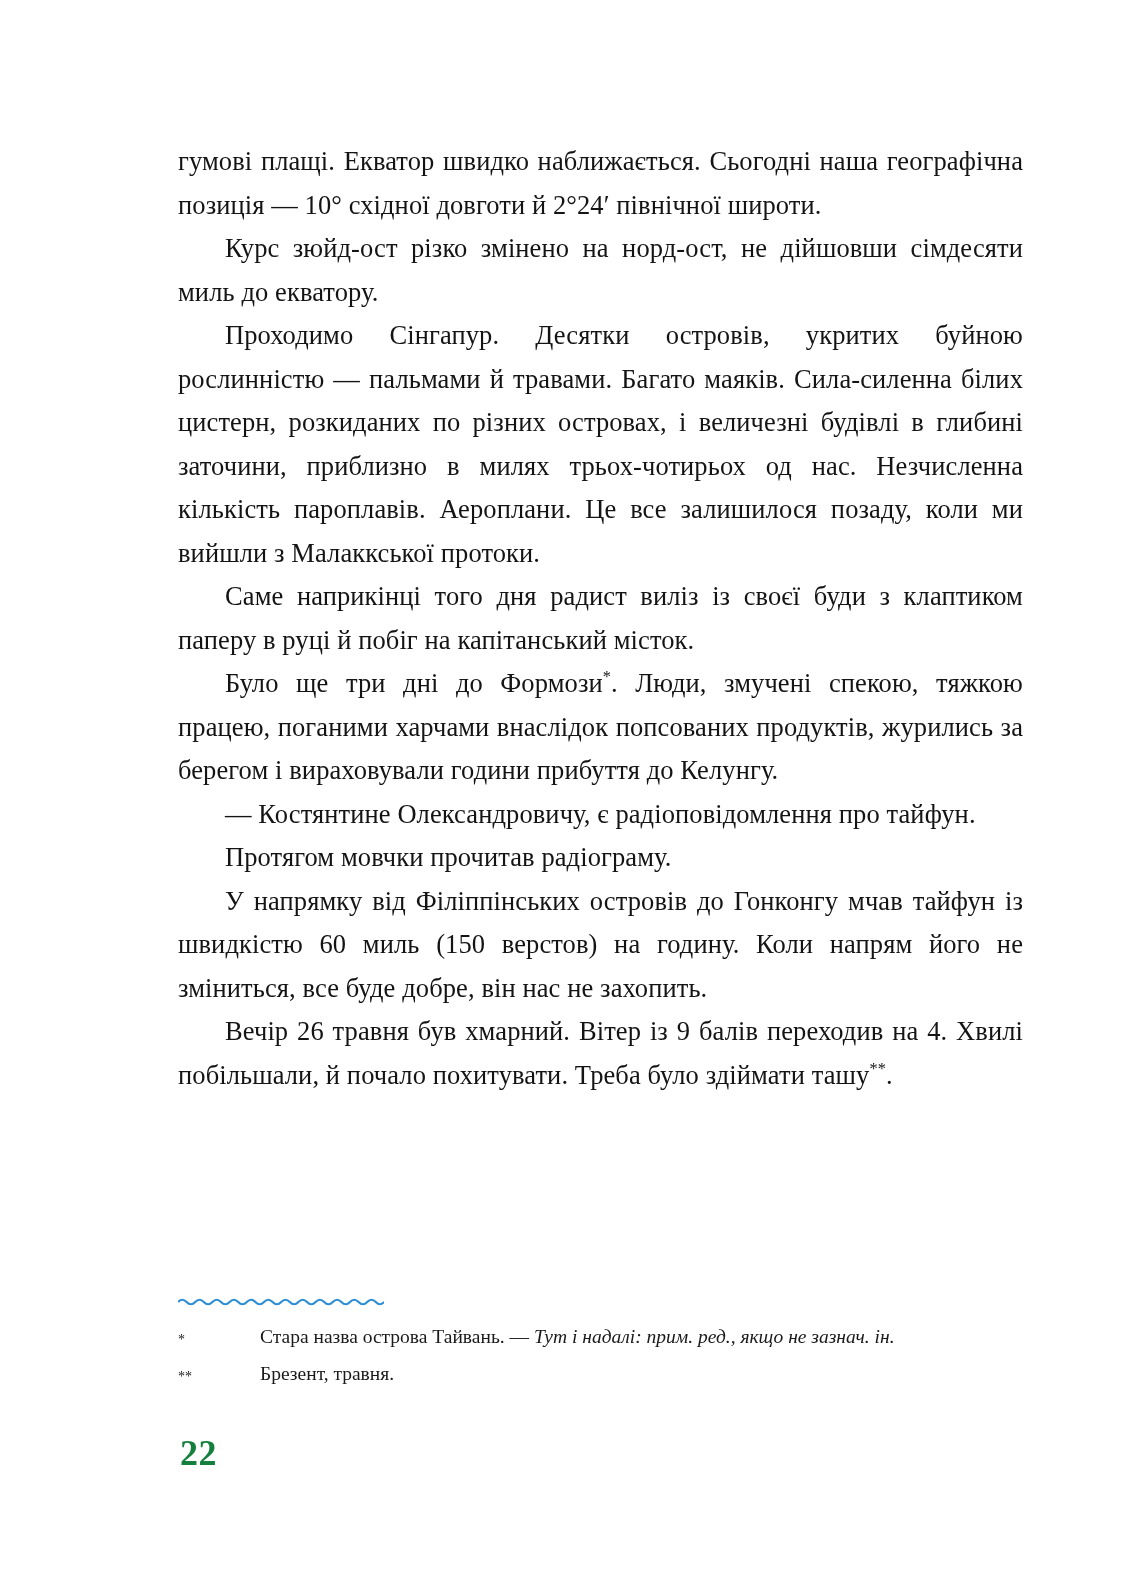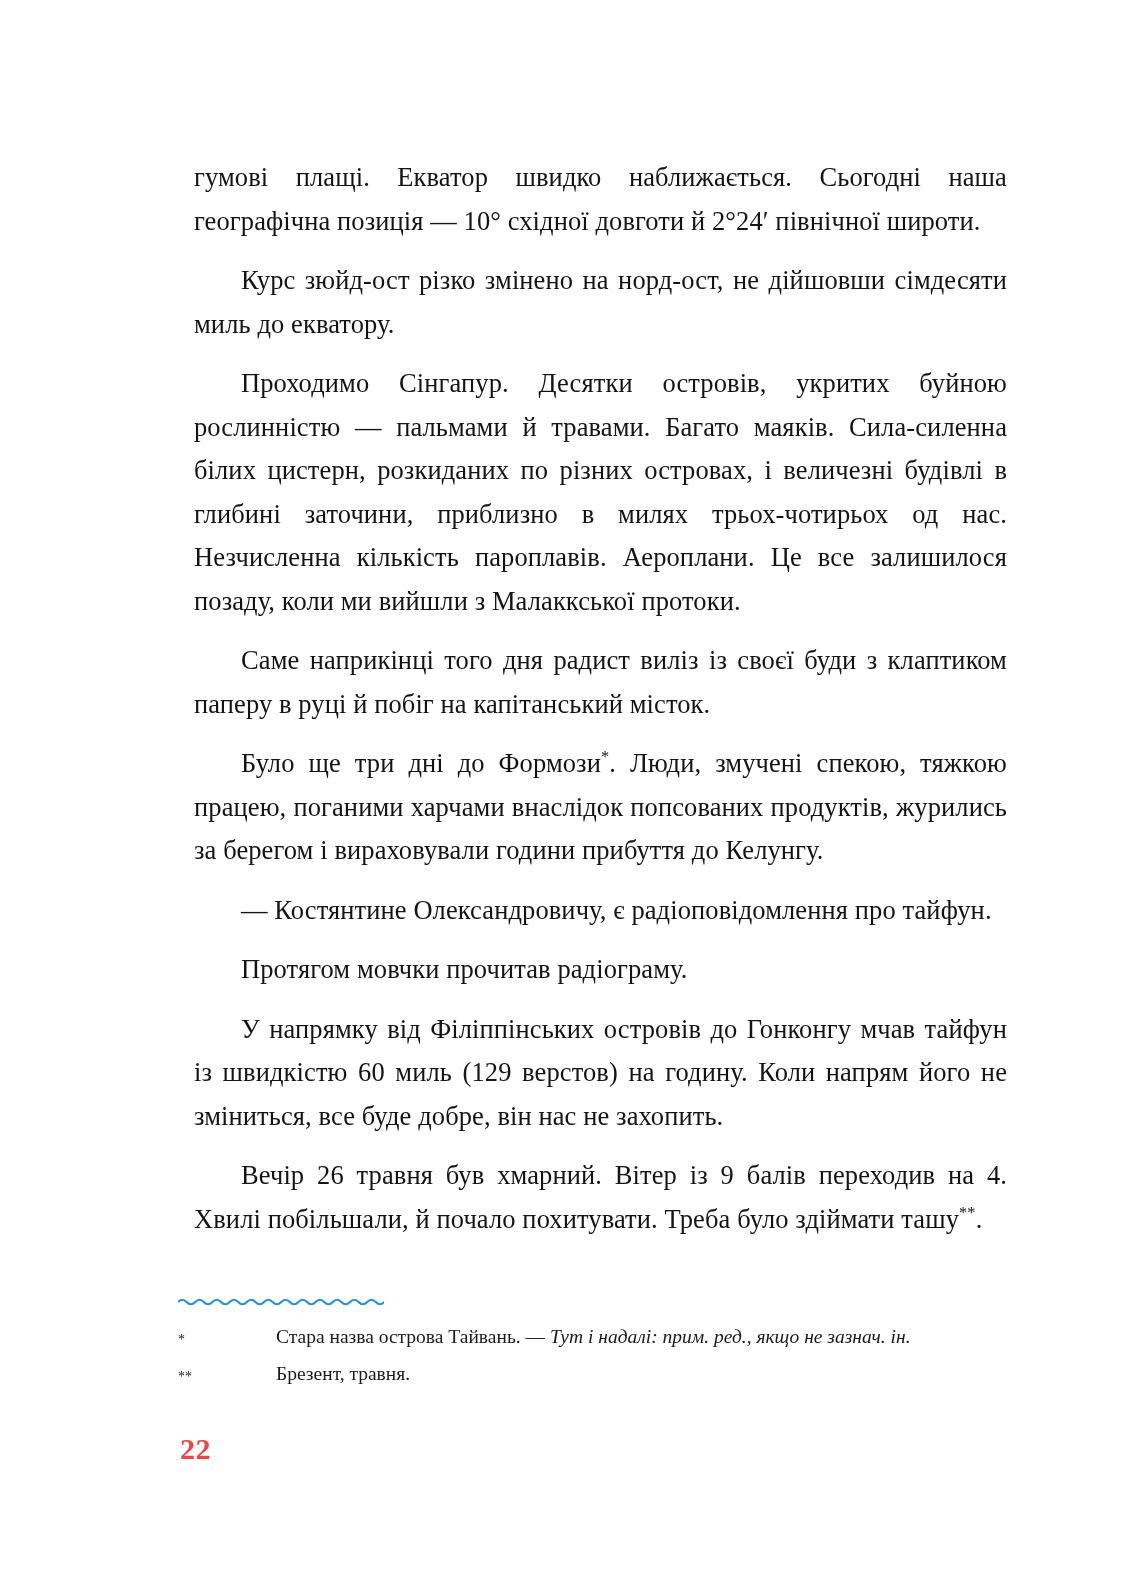--- a/index.html
+++ b/index.html
@@ -16,21 +16,21 @@
     font-family: "Liberation Serif", serif;
     color: #111111;
   }
   .text-block {
     position: absolute;
     left: 178px;
     top: 140px;
     width: 845px;
   }
   p.para {
-    margin: 16px;
+    margin: 0;
     font-size: 26.5px;
     line-height: 43.5px;
     text-align: justify;
     text-indent: 47px;
     color: #141414;
     letter-spacing: 0.1px;
   }
   p.para.noindent {
     text-indent: 0;
   }
@@ -65,49 +65,48 @@
   }
   .fn-mark {
     width: 82px;
     flex: 0 0 82px;
     font-size: 14px;
     padding-top: 3px;
     color: #1a1a1a;
   }
   .fn-text {
     flex: 1 1 auto;
-    margin-left: 16px;
   }
   .fn-text em {
     font-style: italic;
   }
   .page-number {
     position: absolute;
     left: 180px;
     top: 1432px;
-    font-size: 30px;
+    font-size: 36px;
     font-weight: bold;
-    color: #ef4444;
+    color: #15803d;
     letter-spacing: 0.5px;
   }
 </style>
 </head>
 <body>
 
 <div class="page">
 
   <div class="text-block">
     <p class="para noindent">гумові плащі. Екватор швидко наближається. Сьогодні наша географічна позиція — 10° східної довготи й 2°24′ північної широти.</p>
     <p class="para">Курс зюйд-ост різко змінено на норд-ост, не дійшовши сімдесяти миль до екватору.</p>
     <p class="para">Проходимо Сінгапур. Десятки островів, укритих буйною рослинністю — пальмами й травами. Багато маяків. Сила-силенна білих цистерн, розкиданих по різних островах, і величезні будівлі в глибині заточини, приблизно в милях трьох-чотирьох од нас. Незчисленна кількість пароплавів. Аероплани. Це все залишилося позаду, коли ми вийшли з Малаккської протоки.</p>
     <p class="para">Саме наприкінці того дня радист виліз із своєї буди з клаптиком паперу в руці й побіг на капітанський місток.</p>
     <p class="para"><span>Було ще три дні до Формози</span><sup class="fn">*</sup><span>. Люди, змучені спекою, тяжкою працею, поганими харчами внаслідок попсованих продуктів, журились за берегом і вираховували години прибуття до Келунгу.</span></p>
     <p class="para">— Костянтине Олександровичу, є радіоповідомлення про тайфун.</p>
     <p class="para">Протягом мовчки прочитав радіограму.</p>
-    <p class="para">У напрямку від Філіппінських островів до Гонконгу мчав тайфун із швидкістю 60 миль (129 верстов) на годину. Коли напрям його не зміниться, все буде добре, він нас не захопить.</p>
+    <p class="para">У напрямку від Філіппінських островів до Гонконгу мчав тайфун із швидкістю 60 миль (150 верстов) на годину. Коли напрям його не зміниться, все буде добре, він нас не захопить.</p>
     <p class="para"><span>Вечір 26 травня був хмарний. Вітер із 9 балів переходив на 4. Хвилі побільшали, й почало похитувати. Треба було здіймати ташу</span><sup class="fn">**</sup><span>.</span></p>
   </div>
 
   <div class="footnote-sep">
     <svg width="206" height="10" viewBox="0 0 206 10" xmlns="http://www.w3.org/2000/svg">
       <path d="M0 5 Q 4.3 0.5 8.6 5 T 17.2 5 T 25.8 5 T 34.4 5 T 43 5 T 51.6 5 T 60.2 5 T 68.8 5 T 77.4 5 T 86 5 T 94.6 5 T 103.2 5 T 111.8 5 T 120.4 5 T 129 5 T 137.6 5 T 146.2 5 T 154.8 5 T 163.4 5 T 172 5 T 180.6 5 T 189.2 5 T 197.8 5 T 206 5" fill="none" stroke="#2e8ed4" stroke-width="2.2"></path>
     </svg>
   </div>
 
   <div class="footnotes">

